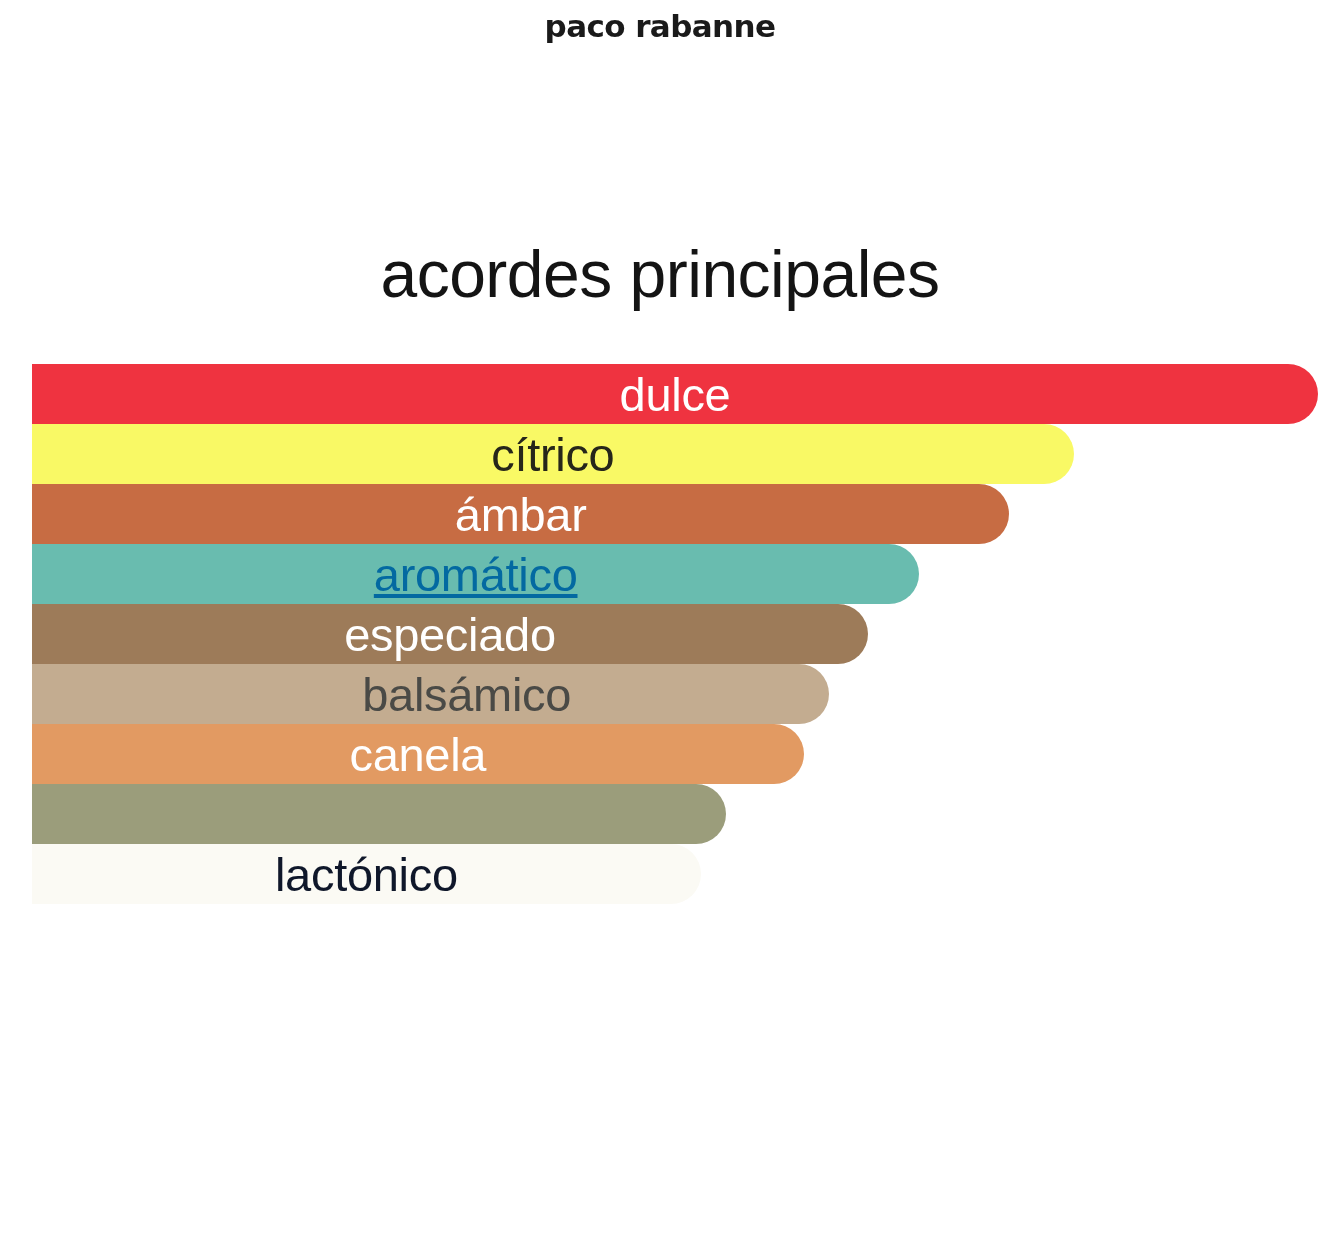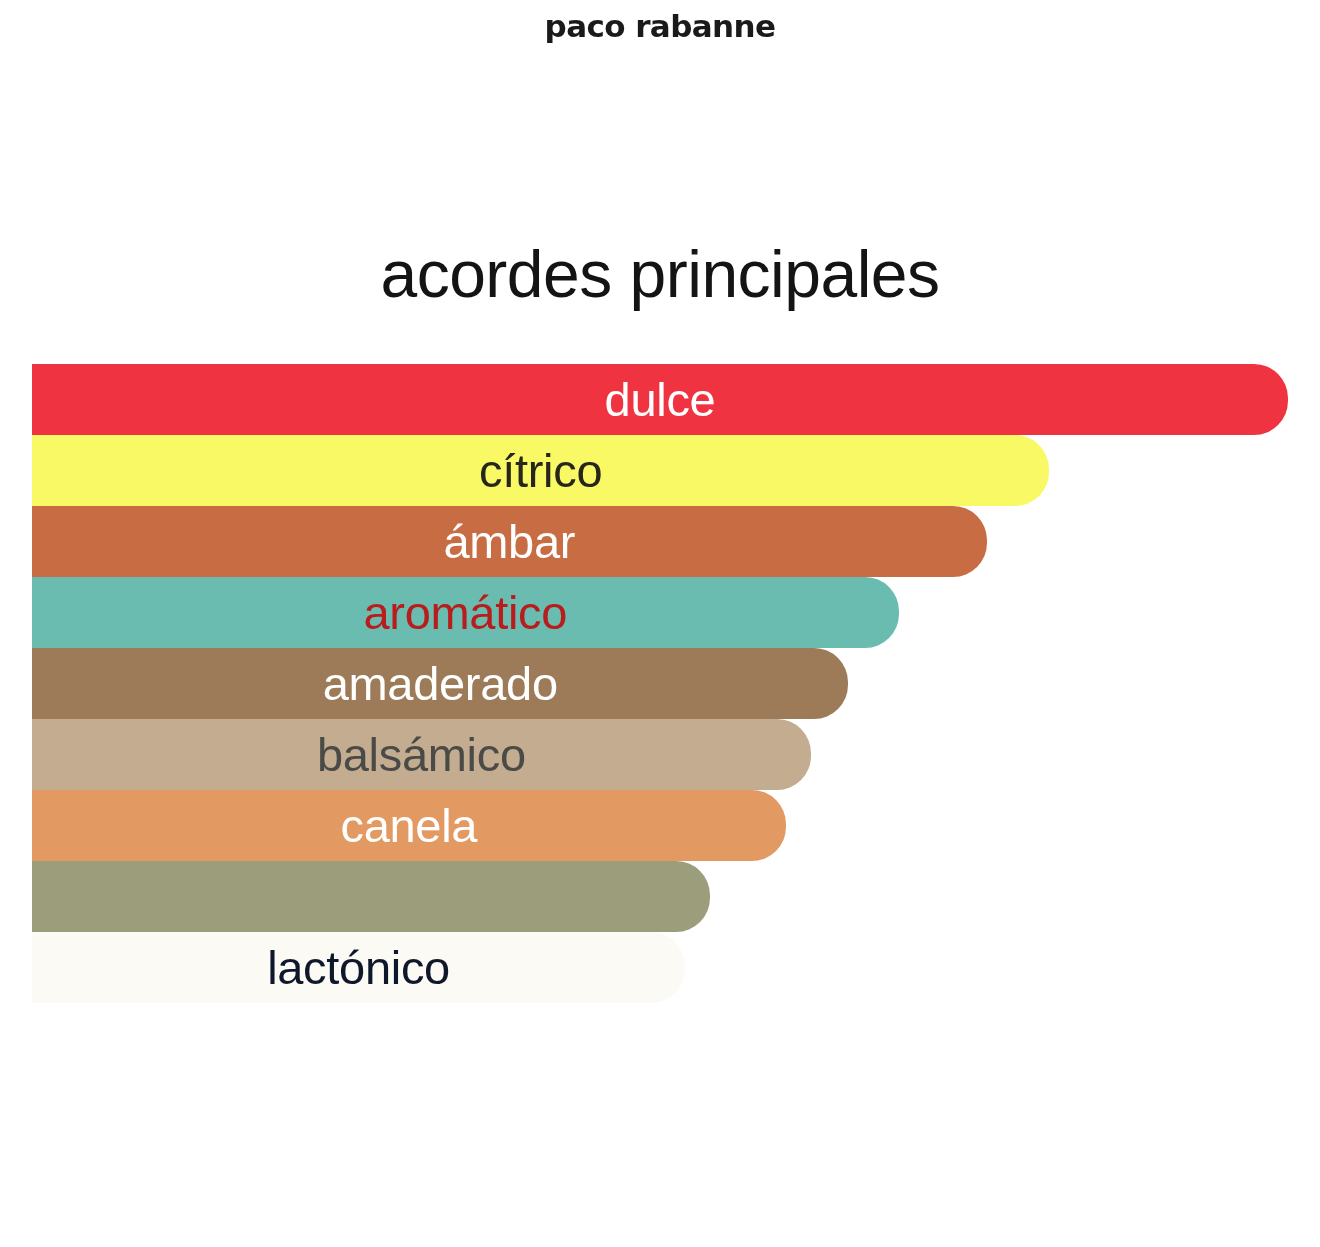--- a/index.html
+++ b/index.html
@@ -63,21 +63,22 @@
   .bars {
     position: absolute;
     left: 32px;
     top: 364px;
     width: 1256px;
   }
   .bar-row {
     position: relative;
     display: block;
     width: 100%;
-    height: 71px;
+    height: 60px;
+    padding-left: 30px;
   }
   .bar-fill {
     position: absolute;
     left: 0;
     top: 0;
     height: 100%;
     border-radius: 0 34px 34px 0;
     box-sizing: border-box;
   }
   .bar-label {
@@ -114,29 +115,29 @@
       <div class="bar-row">
         <div class="bar-fill" style="width: 81%; background: rgb(249, 249, 101);"></div>
         <div class="bar-label" style="width: 81%; color: rgb(38, 38, 26);">cítrico</div>
       </div>
       <div class="bar-row">
         <div class="bar-fill" style="width: 76%; background: rgb(199, 108, 67);"></div>
         <div class="bar-label" style="width: 76%; color: rgb(255, 255, 255); border-radius: 11px;">ámbar</div>
       </div>
       <div class="bar-row">
         <div class="bar-fill" style="width: 69%; background: rgb(105, 188, 175);"></div>
-        <div class="bar-label" style="width: 69%; color: #b91c1c;">aromático</div>
+        <div class="bar-label" style="width: 69%; color: #0369a1; text-decoration: underline;">aromático</div>
       </div>
       <div class="bar-row">
         <div class="bar-fill" style="width: 65%; background: rgb(157, 123, 89);"></div>
-        <div class="bar-label" style="width: 65%; color: rgb(255, 255, 255);">amaderado</div>
+        <div class="bar-label" style="width: 65%; color: rgb(255, 255, 255);">especiado</div>
       </div>
       <div class="bar-row">
         <div class="bar-fill" style="width: 62%; background: rgb(195, 172, 144);"></div>
-        <div class="bar-label" style="width: 62%; color: rgb(74, 74, 70);">balsámico</div>
+        <div class="bar-label" style="width: 62%; color: rgb(74, 74, 70); margin-left: 36px;">balsámico</div>
       </div>
       <div class="bar-row">
         <div class="bar-fill" style="width: 60%; background: rgb(226, 154, 98);"></div>
         <div class="bar-label" style="width: 60%; color: rgb(255, 255, 255);">canela</div>
       </div>
       <div class="bar-row">
         <div class="bar-fill" style="width: 54%; background: rgb(155, 157, 123);"></div>
       </div>
       <div class="bar-row">
         <div class="bar-fill" style="width: 52%; background: rgb(251, 250, 244);"></div>

